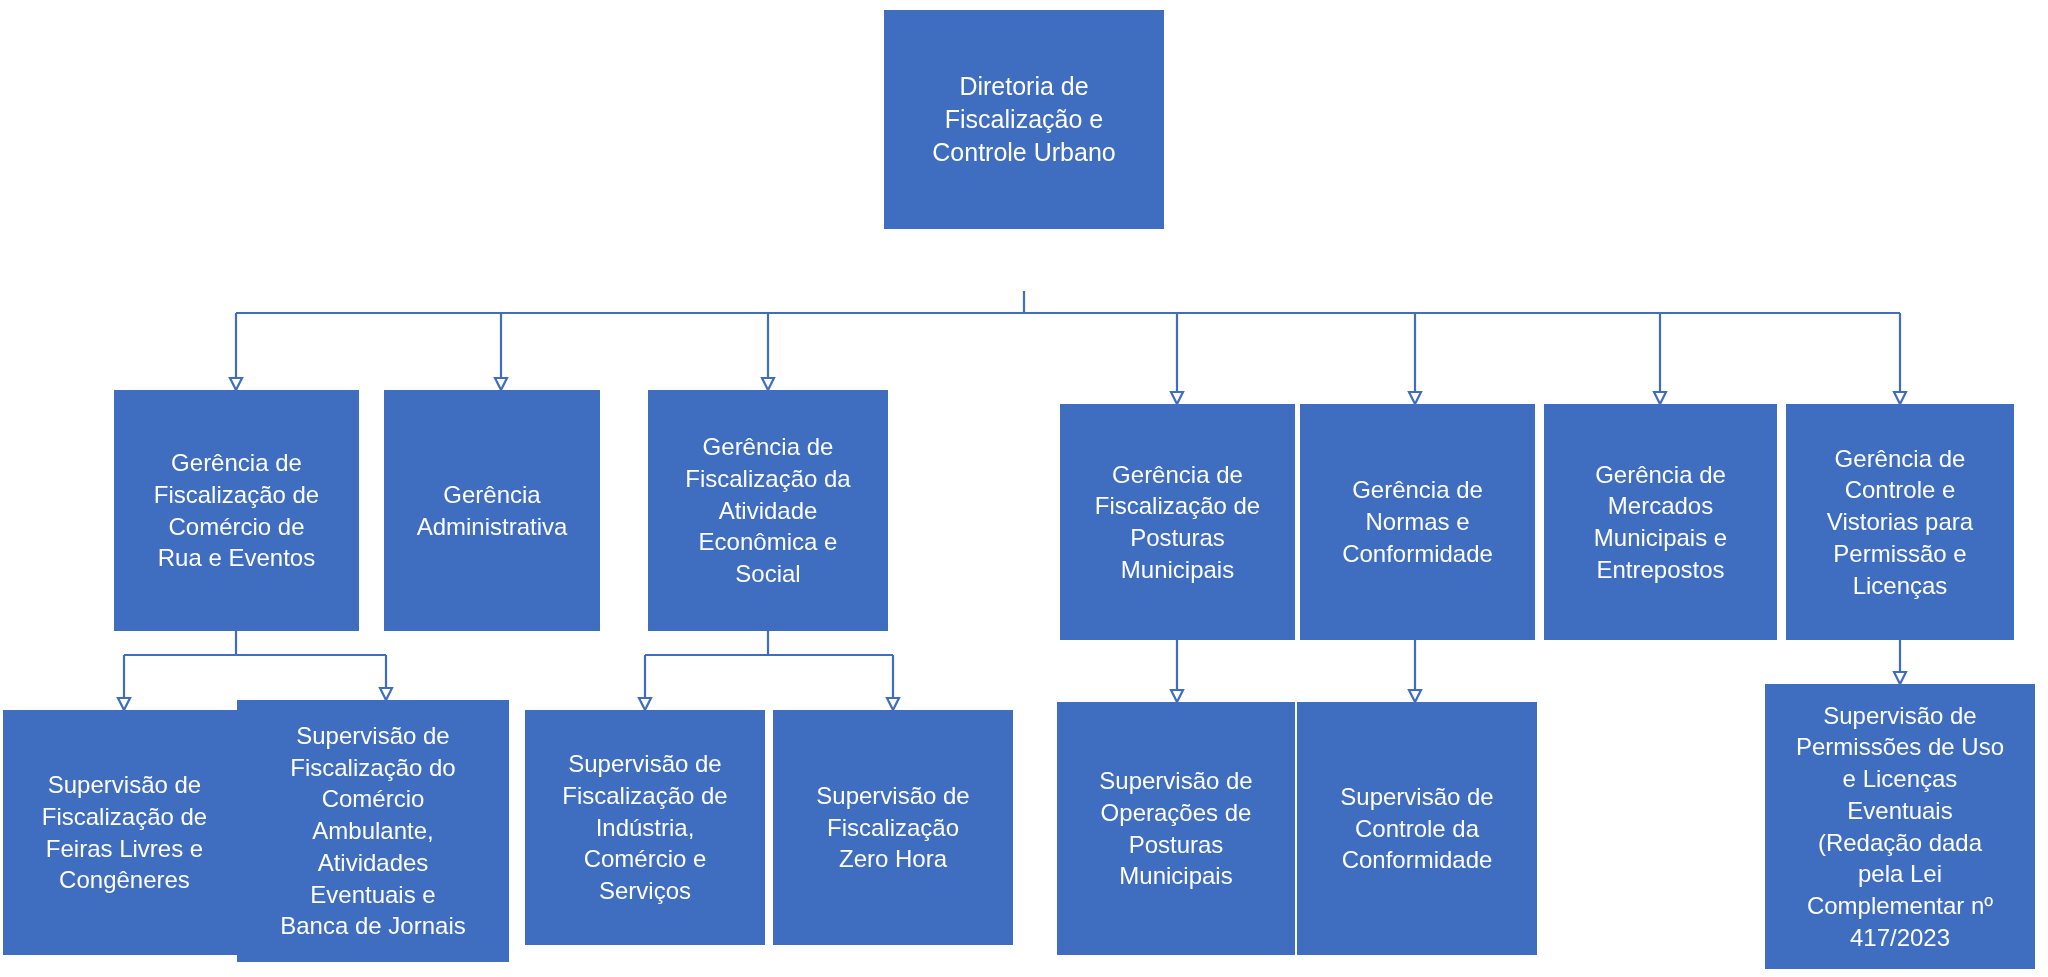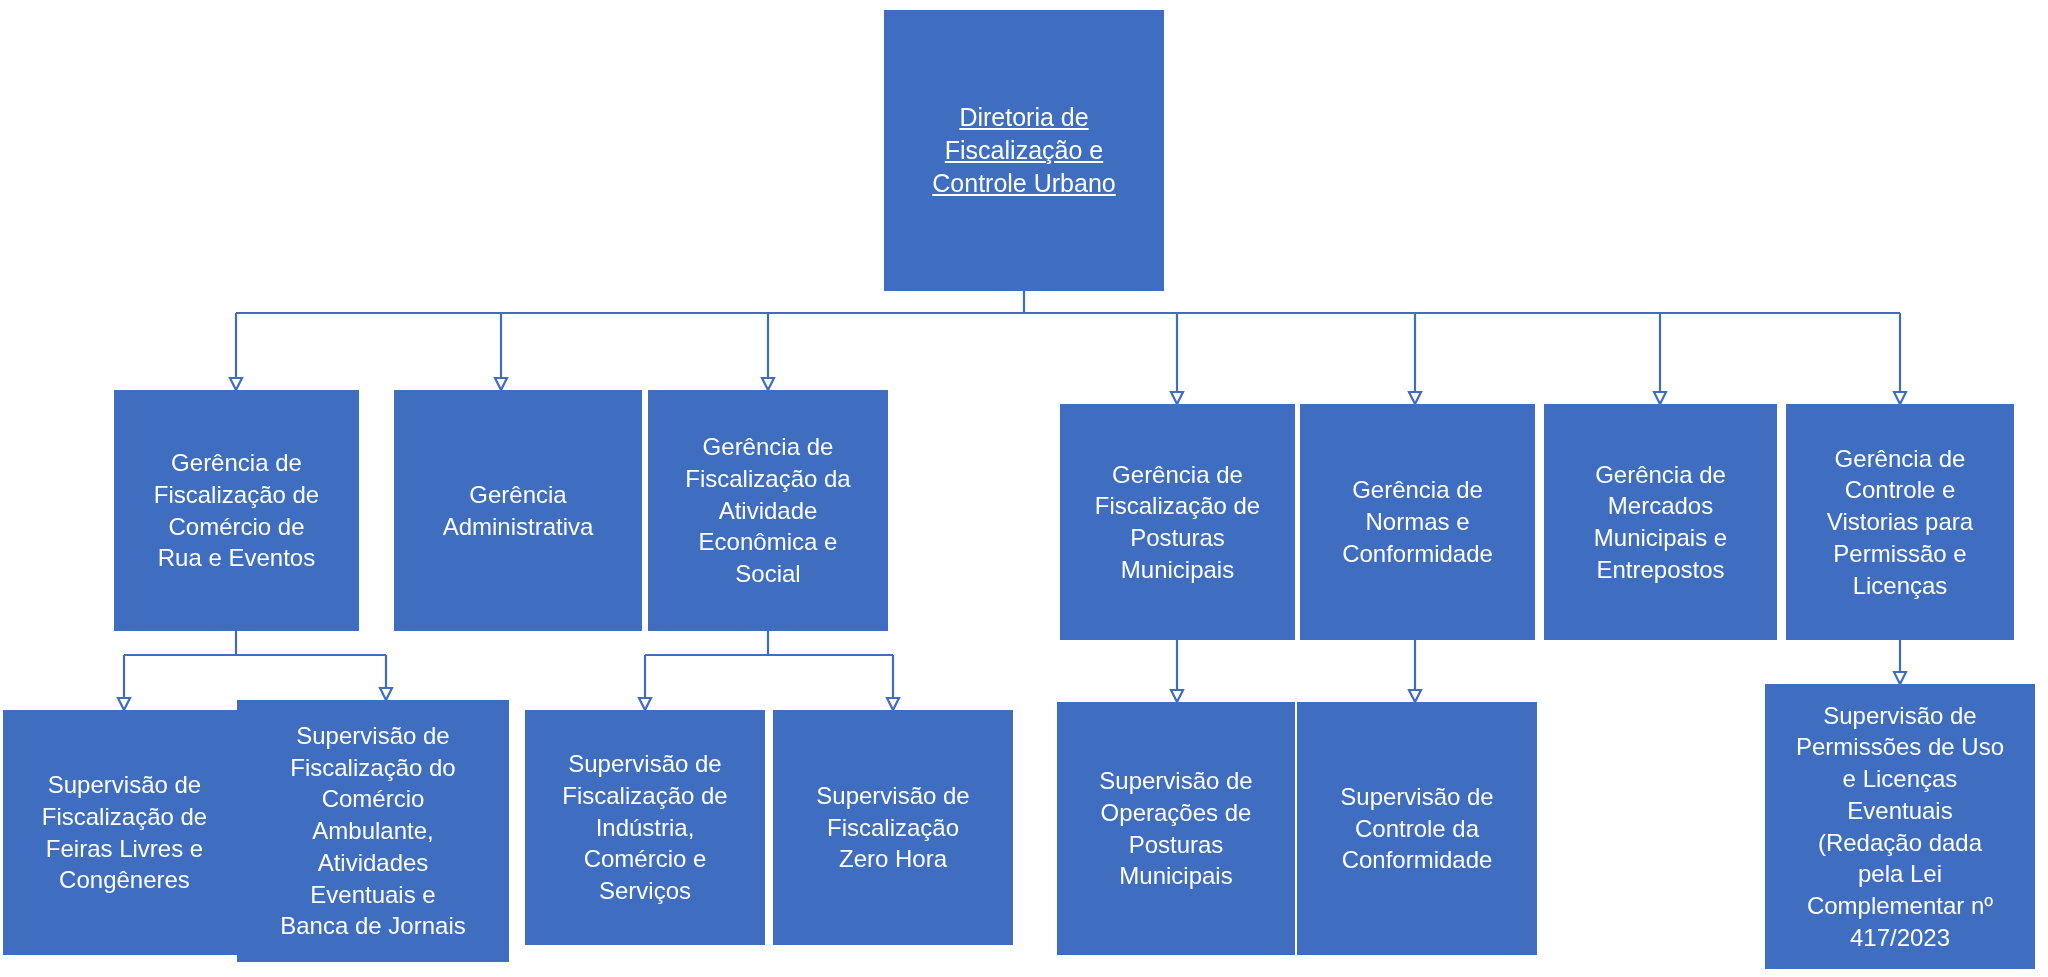--- a/index.html
+++ b/index.html
@@ -98,30 +98,30 @@
     <path class="conn" d="M 1177 640 L 1177 690"></path>
     <path class="conn" fill="#3f6dc0" d="M 1177 702 l -6 -12 l 12 0 z"></path>
 
     <path class="conn" d="M 1415 640 L 1415 690"></path>
     <path class="conn" fill="#3f6dc0" d="M 1415 702 l -6 -12 l 12 0 z"></path>
 
     <path class="conn" d="M 1900 640 L 1900 672"></path>
     <path class="conn" fill="#3f6dc0" d="M 1900 684 l -6 -12 l 12 0 z"></path>
   </svg>
 
-  <div class="node root" style="left:884px; top:10px; width:280px; height:281px;text-decoration:underline;">Diretoria de
+  <div class="node root" style="left:884px; top:10px; width:280px; height:219px;">Diretoria de
 Fiscalização e
 Controle Urbano</div>
 
   <div class="node level2" style="left:114px; top:390px; width:245px; height:241px;">Gerência de
 Fiscalização de
 Comércio de
 Rua e Eventos</div>
 
-  <div class="node level2" style="left:394px; top:390px; width:248px; height:241px;">Gerência
+  <div class="node level2" style="left:384px; top:390px; width:216px; height:241px;">Gerência
 Administrativa</div>
 
   <div class="node level2" style="left:648px; top:390px; width:240px; height:241px;">Gerência de
 Fiscalização da
 Atividade
 Econômica e
 Social</div>
 
   <div class="node level2" style="left:1060px; top:404px; width:235px; height:236px;">Gerência de
 Fiscalização de

